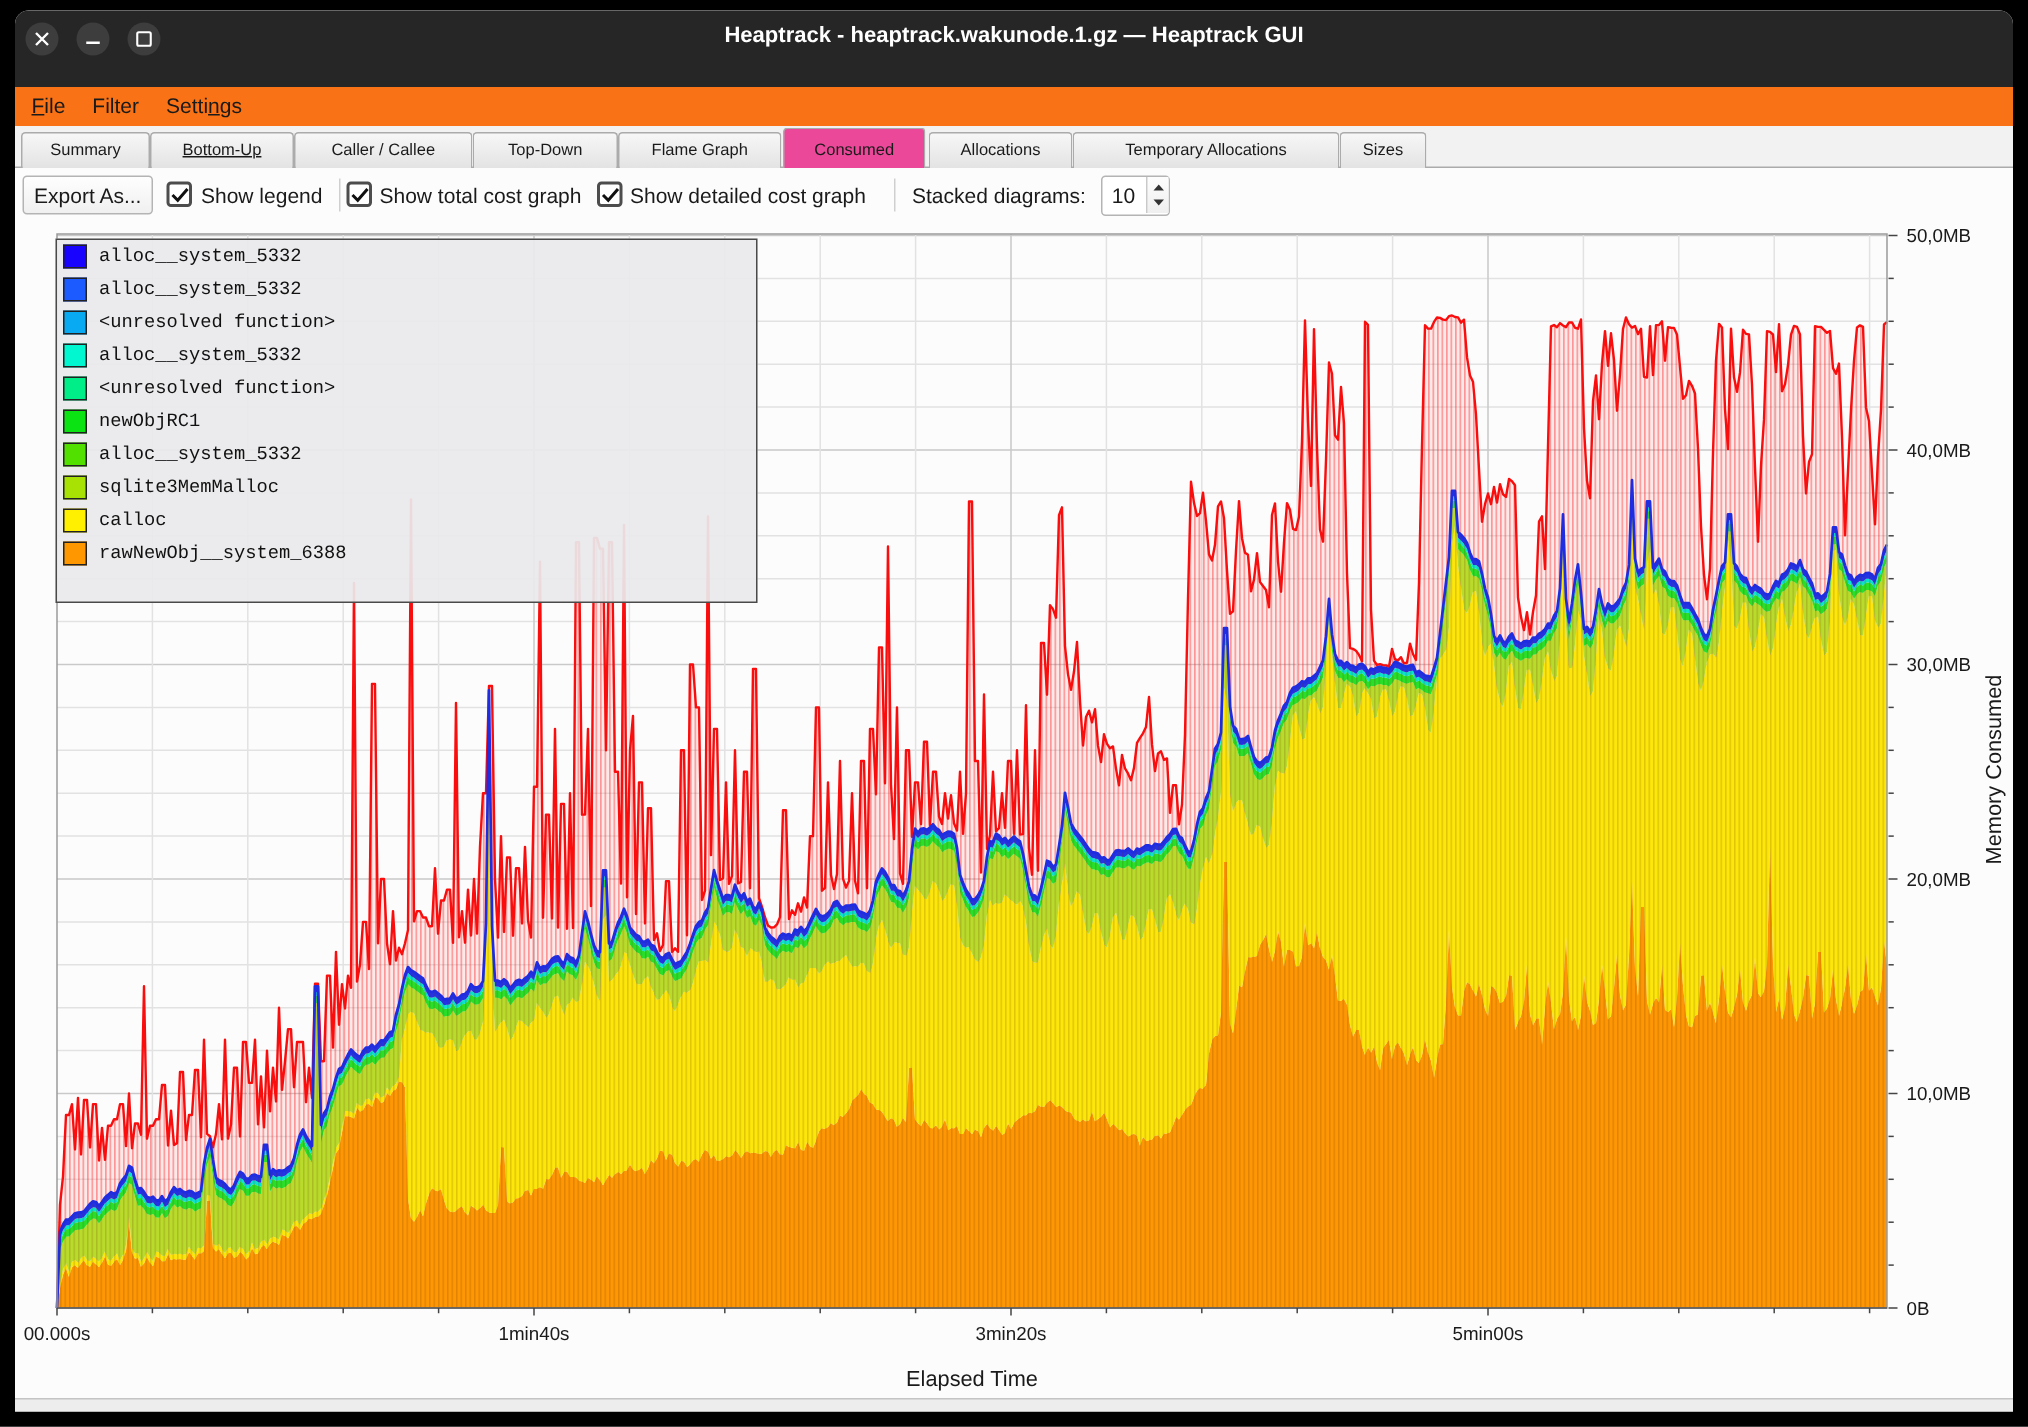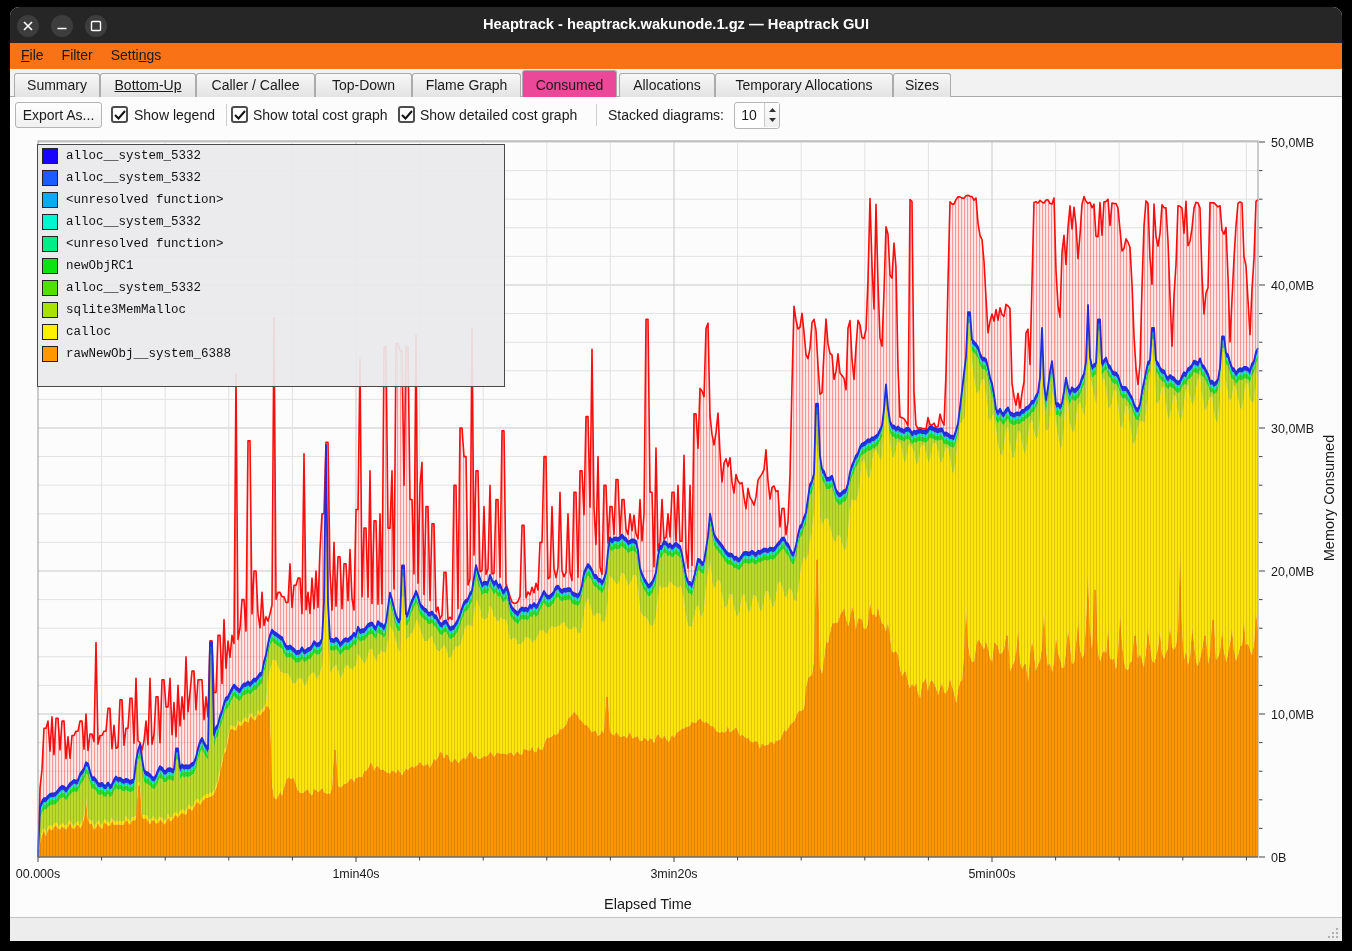--- a/index.html
+++ b/index.html
@@ -1,24 +1,24 @@
 <!DOCTYPE html>
 <html><head><meta charset="utf-8"><title>Heaptrack</title>
 <style>
 * { margin:0; padding:0; box-sizing:border-box; }
 html,body { width:1352px; height:951px; background:#000; font-family:"Liberation Sans",sans-serif; overflow:hidden; }
 .win { position:absolute; left:10px; top:7px; width:1332px; height:934px; background:#fcfcfc; border-radius:9px 9px 0 0; overflow:hidden; }
-.titlebar { position:relative; height:36px; background:#262626; }
+.titlebar { position:relative; height:51px; background:#262626; }
 .title { position:absolute; left:0; right:0; top:0; height:35px; line-height:35px; text-align:center; color:#fff; font-size:14.7px; font-weight:bold; }
 .wbtn { position:absolute; top:7.5px; width:22px; height:22px; border-radius:50%; background:#3d3d3d; }
 .menubar { height:26px; background:#f97316; font-size:14px; color:#1a1a1a; padding-left:2px; }
 .menubar span { display:inline-block; padding:4px 9px 0 9px; }
 .tabstrip { position:relative; height:28px; background:#f2f2f2; }
 .tabstrip .baseline { position:absolute; left:0; right:0; bottom:0; height:1px; background:#ababab; }
-.tab { position:absolute; bottom:0; height:24px; background:linear-gradient(#f7f7f7,#e3e3e3); border:1px solid #ababab; border-bottom:none; border-radius:3px 3px 0 0; font-size:14px; color:#1a1a1a; text-align:center; line-height:23px; }
+.tab { position:absolute; bottom:0; height:24px; background:linear-gradient(#f7f7f7,#e3e3e3); border:1px solid #ababab; border-bottom:none; border-radius:3px 3px 0 0; font-size:11px; color:#1a1a1a; text-align:center; line-height:23px; }
 .tab.active { height:27px; background:#ec4899; line-height:23px; padding-top:3px; z-index:2; }
 .toolbar { position:relative; height:39px; background:#fcfcfc; font-size:14px; color:#1a1a1a; }
 .btn { position:absolute; left:5px; top:5px; width:87px; height:26px; background:linear-gradient(#fefefe,#f0f0f0); border:1px solid #b4b4b4; border-radius:3px; text-align:center; line-height:24px; }
 .cb { position:absolute; top:9px; width:17px; height:17px; background:#fff; border:2px solid #4d4d4d; border-radius:3px; }
 .cb svg { position:absolute; left:0px; top:0px; }
 .cblabel { position:absolute; top:10px; }
 .tsep { position:absolute; top:7px; width:1px; height:22px; background:#cfcfcf; }
 .spin { position:absolute; left:724px; top:5px; width:46px; height:27px; border:1px solid #b4b4b4; border-radius:3px; background:#fff;padding-left:36px; }
 .spin .num { position:absolute; left:0; top:0; width:28px; height:24px; line-height:24px; text-align:center; }
 .spin .arr { position:absolute; right:0; top:0; width:15px; height:24px; border-left:1px solid #c9c9c9; background:linear-gradient(#fdfdfd,#efefef); }

